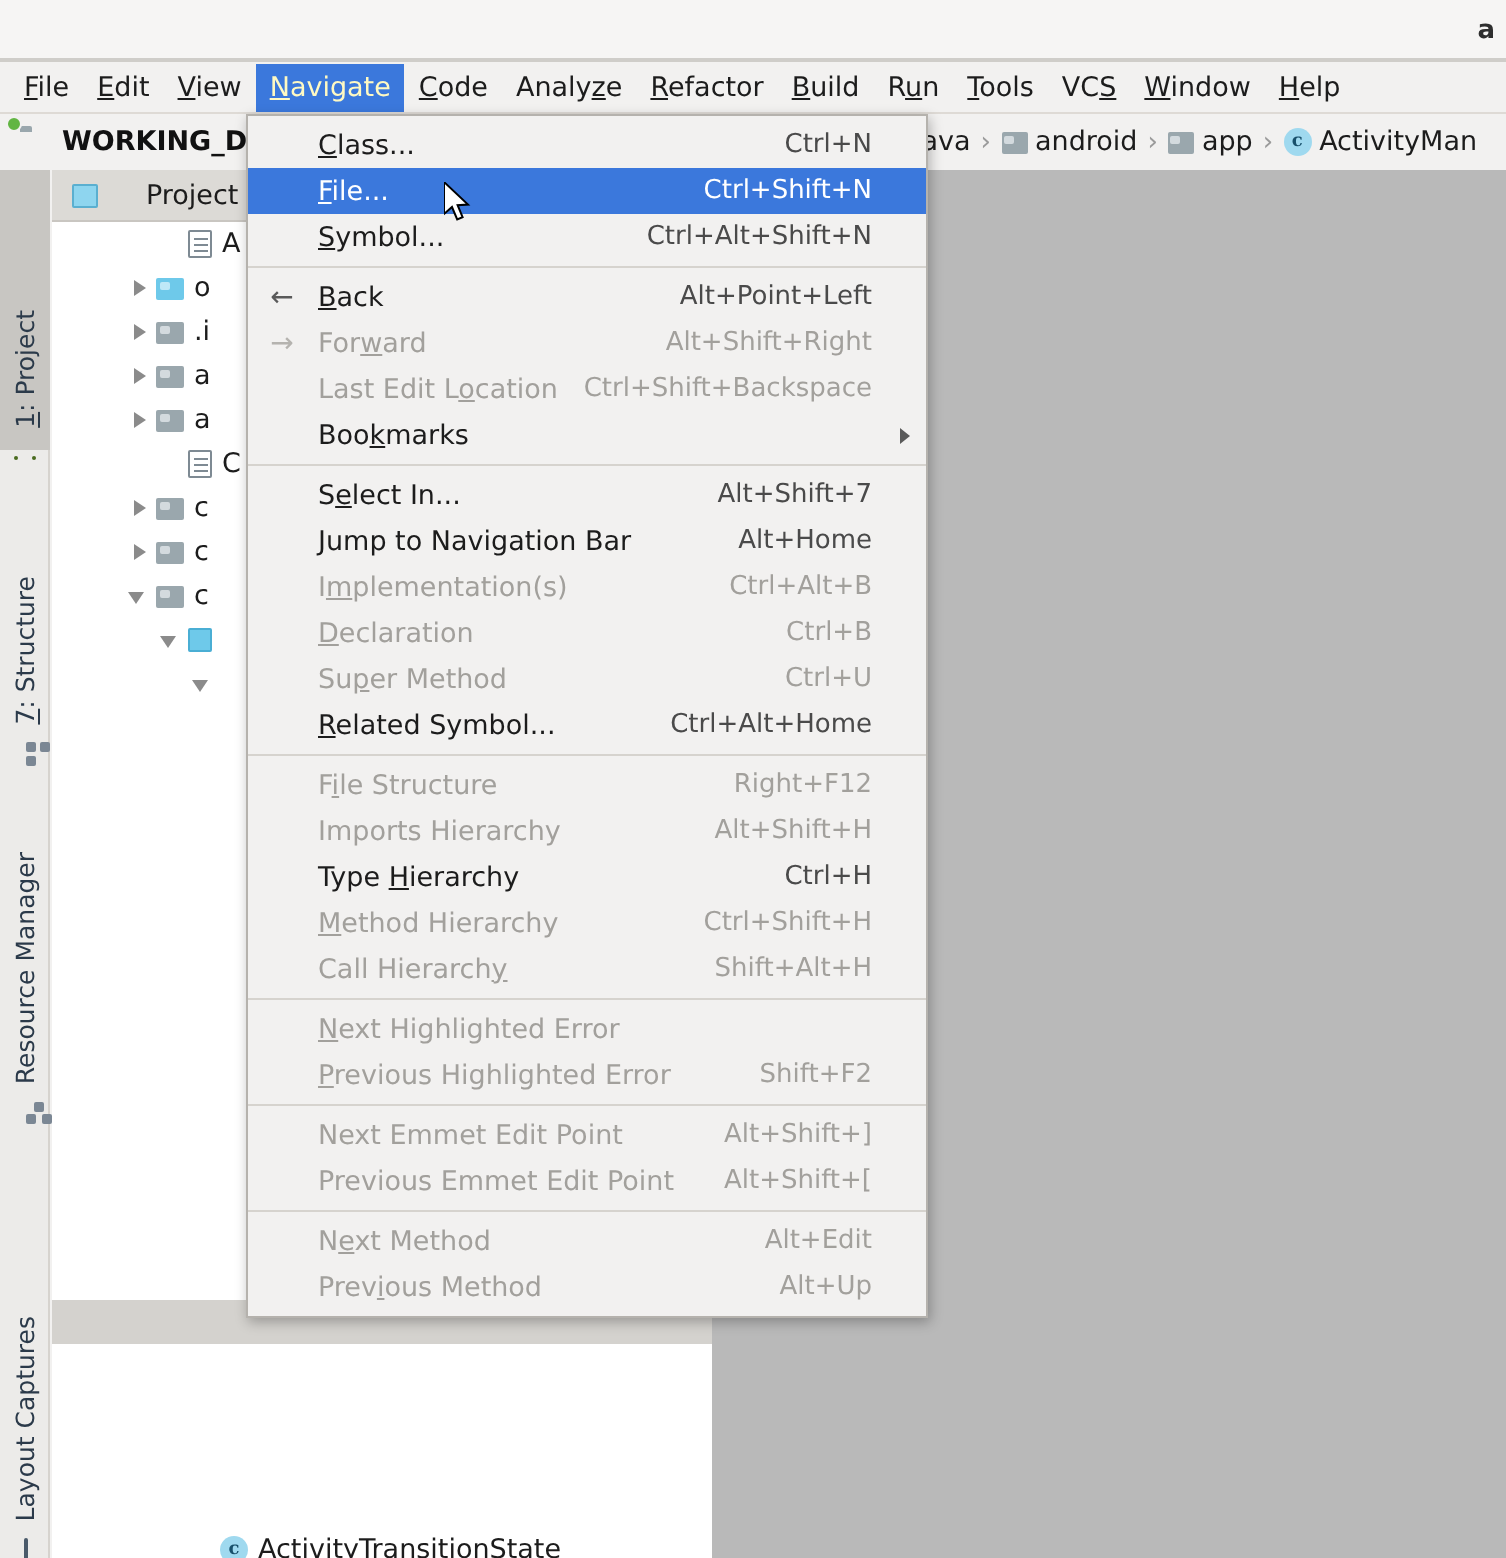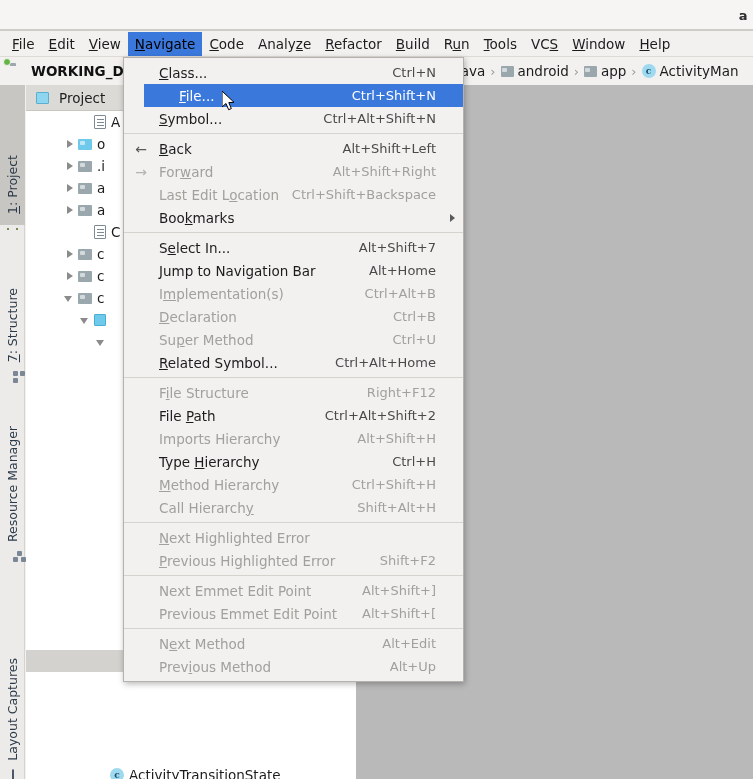--- a/index.html
+++ b/index.html
@@ -34,21 +34,21 @@
     display: flex; align-items: center;
     padding-left: 5px;
     border-bottom: 1px solid #dedad5;
   }
   .menubar-item {
     font-size: 13.5px; color: #1c1c1c;
     padding: 3px 7px 3px 7px;
     white-space: nowrap; cursor: default;
     line-height: 18px;
   }
-  .menubar-item.active { background: #3b78dc; color: #000000; }
+  .menubar-item.active { background: #3b78dc; color: #fef9c3; }
   .mn { text-decoration: none; }
   .mn u { text-decoration: underline; }
 
   
   .ide {
     position: absolute; left: 0; top: 57px; width: 753px; height: 722px;
     background: #f2f1f0;
   }
 
   
@@ -157,21 +157,21 @@
   .tool-window {
     position: absolute; left: 26px; top: 28px; width: 330px; height: 694px;
     background: #ffffff;
   }
   .tool-tabs {
     position: absolute; left: 0; top: 0; width: 330px; height: 26px;
     background: #dcdad6; border-bottom: 1px solid #c9c6c1;
     display: flex; align-items: center;
   }
   .tool-tab {
-    display: flex; align-items: center; gap: 10px;
+    display: flex; align-items: center; gap: 24px;
     padding: 0 10px; height: 26px; font-size: 13.5px; color: #1c1c1c;
     cursor: default;
   }
   .tab-sq {
     width: 13px; height: 12px; background: #8ed5ef;
     border: 1px solid #5aafd0; border-radius: 1px;
   }
   .tree {
     position: absolute; left: 0; top: 26px; width: 330px; height: 668px;
     background: #ffffff; font-size: 13.5px; color: #1c1c1c;
@@ -249,21 +249,21 @@
     box-shadow: 1px 2px 6px rgba(0,0,0,0.28);
     padding: 3px 0 3px 0;
     z-index: 50;
   }
   .mi {
     position: relative; height: 23px; display: flex; align-items: center;
     padding: 0 10px 0 10px; font-size: 13.5px; color: #1c1c1c;
     cursor: default; white-space: nowrap;
   }
   .mi.disabled { color: #a2a09c; }
-  .mi.hl { background: #3b78dc; color: #ffffff; margin-left: 20px; }
+  .mi.hl { background: #3b78dc; color: #ffffff; }
   .mi .mi-ic {
     position: absolute; left: 9px; width: 16px; text-align: center;
     font-size: 14px; color: #5a5a5a; line-height: 1;
   }
   .mi .mi-label { margin-left: 25px; }
   .mi.hl .mi-label { color: #ffffff; }
   .mi .mi-accel {
     position: absolute; right: 27px; font-size: 13px; color: #4a4a4a;
   }
   .mi.disabled .mi-accel { color: #a2a09c; }
@@ -467,21 +467,21 @@
         <span class="mi-accel">Ctrl+Shift+N</span>
       </div>
       <div class="mi">
         <span class="mi-label"><u>S</u>ymbol...</span>
         <span class="mi-accel">Ctrl+Alt+Shift+N</span>
       </div>
       <div class="msep"></div>
       <div class="mi">
         <span class="mi-ic">←</span>
         <span class="mi-label"><u>B</u>ack</span>
-        <span class="mi-accel">Alt+Shift+Left</span>
+        <span class="mi-accel">Alt+Point+Left</span>
       </div>
       <div class="mi disabled">
         <span class="mi-ic" style="color: rgb(181, 179, 175);">→</span>
         <span class="mi-label">For<u>w</u>ard</span>
         <span class="mi-accel">Alt+Shift+Right</span>
       </div>
       <div class="mi disabled">
         <span class="mi-label">Last Edit L<u>o</u>cation</span>
         <span class="mi-accel">Ctrl+Shift+Backspace</span>
       </div>
@@ -511,24 +511,20 @@
         <span class="mi-accel">Ctrl+U</span>
       </div>
       <div class="mi">
         <span class="mi-label"><u>R</u>elated Symbol...</span>
         <span class="mi-accel">Ctrl+Alt+Home</span>
       </div>
       <div class="msep"></div>
       <div class="mi disabled">
         <span class="mi-label">F<u>i</u>le Structure</span>
         <span class="mi-accel">Right+F12</span>
-      </div>
-      <div class="mi">
-        <span class="mi-label">File <u>P</u>ath</span>
-        <span class="mi-accel">Ctrl+Alt+Shift+2</span>
       </div>
       <div class="mi disabled">
         <span class="mi-label">Imports Hierarchy</span>
         <span class="mi-accel">Alt+Shift+H</span>
       </div>
       <div class="mi">
         <span class="mi-label">Type <u>H</u>ierarchy</span>
         <span class="mi-accel">Ctrl+H</span>
       </div>
       <div class="mi disabled">

